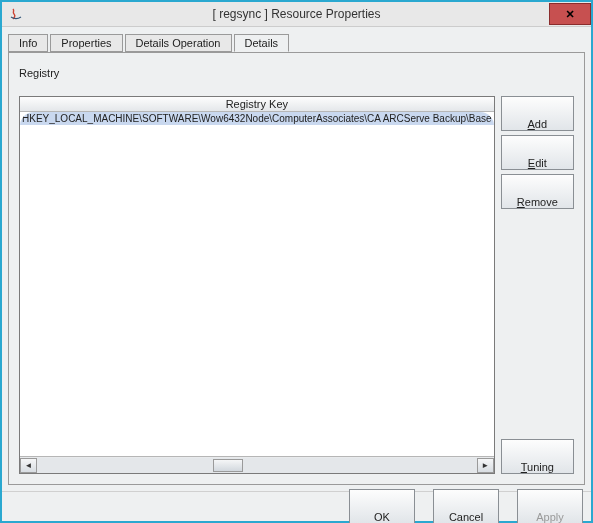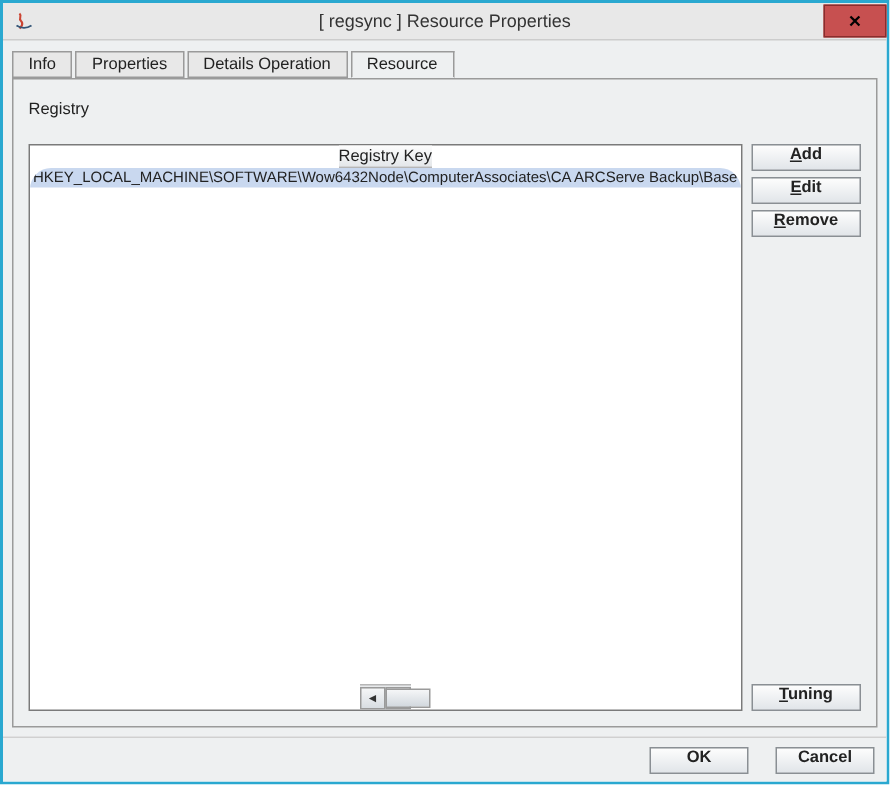--- a/index.html
+++ b/index.html
@@ -17,31 +17,31 @@
 .tabs { display: flex; height: 20px; align-items: center; margin-bottom: -1px; z-index: 2; position: relative; }
 .tab { border: 1px solid #9a9a9a; background: #e8e8e8; padding: 2px 10px; margin-right: 2px; border-bottom: 1px solid #9a9a9a; cursor: pointer; font-size: 11px; color: #222; }
 .tab.active { background: #eef0f1; border-bottom: 1px solid #eef0f1; }
 
 .tab-page { border: 1px solid #9a9a9a; flex: 1; padding: 14px 10px 10px 10px; background: #eef0f1; display: flex; flex-direction: column; }
 
 .registry-label { font-size: 11px; color: #222; margin-bottom: 17px; }
 
 .registry-area { flex: 1; display: flex; gap: 6px; }
 
-.grid-wrap { flex: 1; display: flex; flex-direction: column; border: 1px solid #7a7a7a; background: #fff; position: relative; align-items: center; }
+.grid-wrap { flex: 1; display: flex; flex-direction: column; border: 1px solid #7a7a7a; background: #fff; position: relative; }
 .grid-header { background: linear-gradient(#fdfdfd, #e4e7ea); border-bottom: 1px solid #b6b6b6; text-align: center; font-size: 11px; padding: 1px 0; color: #222; }
 .grid-body { flex: 1; overflow: hidden; position: relative; border-radius: 14px; }
 .grid-row { background: #c9d8ef; color: #222; font-size: 10px; padding: 1px 2px; white-space: nowrap; overflow: hidden; }
 .hscroll { height: 17px; background: #e8eaec; border-top: 1px solid #b6b6b6; display: flex; align-items: center; }
 .hscroll .sbtn { width: 17px; height: 15px; background: linear-gradient(#f5f6f7,#d8dde2); border: 1px solid #9a9a9a; display: flex; align-items: center; justify-content: center; font-size: 8px; color: #333; cursor: pointer; }
 .hscroll .track { flex: 1; height: 15px; background: #e4e7ea; display: flex; align-items: center; justify-content: center; position: relative; }
 .hscroll .thumb { position: absolute; left: 40%; width: 30px; height: 13px; background: linear-gradient(#f5f6f7,#d2d8de); border: 1px solid #9a9a9a; }
 
 .side-btns { width: 78px; display: flex; flex-direction: column; gap: 4px; }
-.btn { height: 18px; background: linear-gradient(#fdfdfd, #e1e5e9); border: 1px solid #8a8f94; color: #222; font-size: 11px; cursor: pointer; display: flex; align-items: flex-start; justify-content: center; font-weight: bold; }
+.btn { height: 35px; background: linear-gradient(#fdfdfd, #e1e5e9); border: 1px solid #8a8f94; color: #222; font-size: 11px; cursor: pointer; display: flex; align-items: flex-end; justify-content: center; }
 .btn.disabled { color: #9a9a9a; cursor: default; }
 .btn .ul { text-decoration: underline; }
 .spacer { flex: 1; }
 
 .footer { height: 30px; display: flex; align-items: center; justify-content: flex-end; gap: 18px; padding: 0 8px; background: #eef0f1; border-top: 1px solid #d0d0d0; }
 .footer .btn { width: 66px; }
 
 </style>
 </head>
 <body>
@@ -60,21 +60,21 @@
       <span>✕</span>
     </div>
   </div>
 
   <div class="body-area">
 
     <div class="tabs">
       <div class="tab">Info</div>
       <div class="tab">Properties</div>
       <div class="tab">Details Operation</div>
-      <div class="tab active">Resource</div>
+      <div class="tab active">Details</div>
     </div>
 
     <div class="tab-page">
       <div class="registry-label">Registry</div>
 
       <div class="registry-area">
 
         <div class="grid-wrap">
           <div class="grid-header">Registry Key</div>
           <div class="grid-body">
@@ -106,15 +106,16 @@
         </div>
 
       </div>
     </div>
 
   </div>
 
   <div class="footer">
     <button class="btn">OK</button>
     <button class="btn">Cancel</button>
+    <button class="btn disabled">Apply</button>
   </div>
 
 </div>
 
 </body></html>

